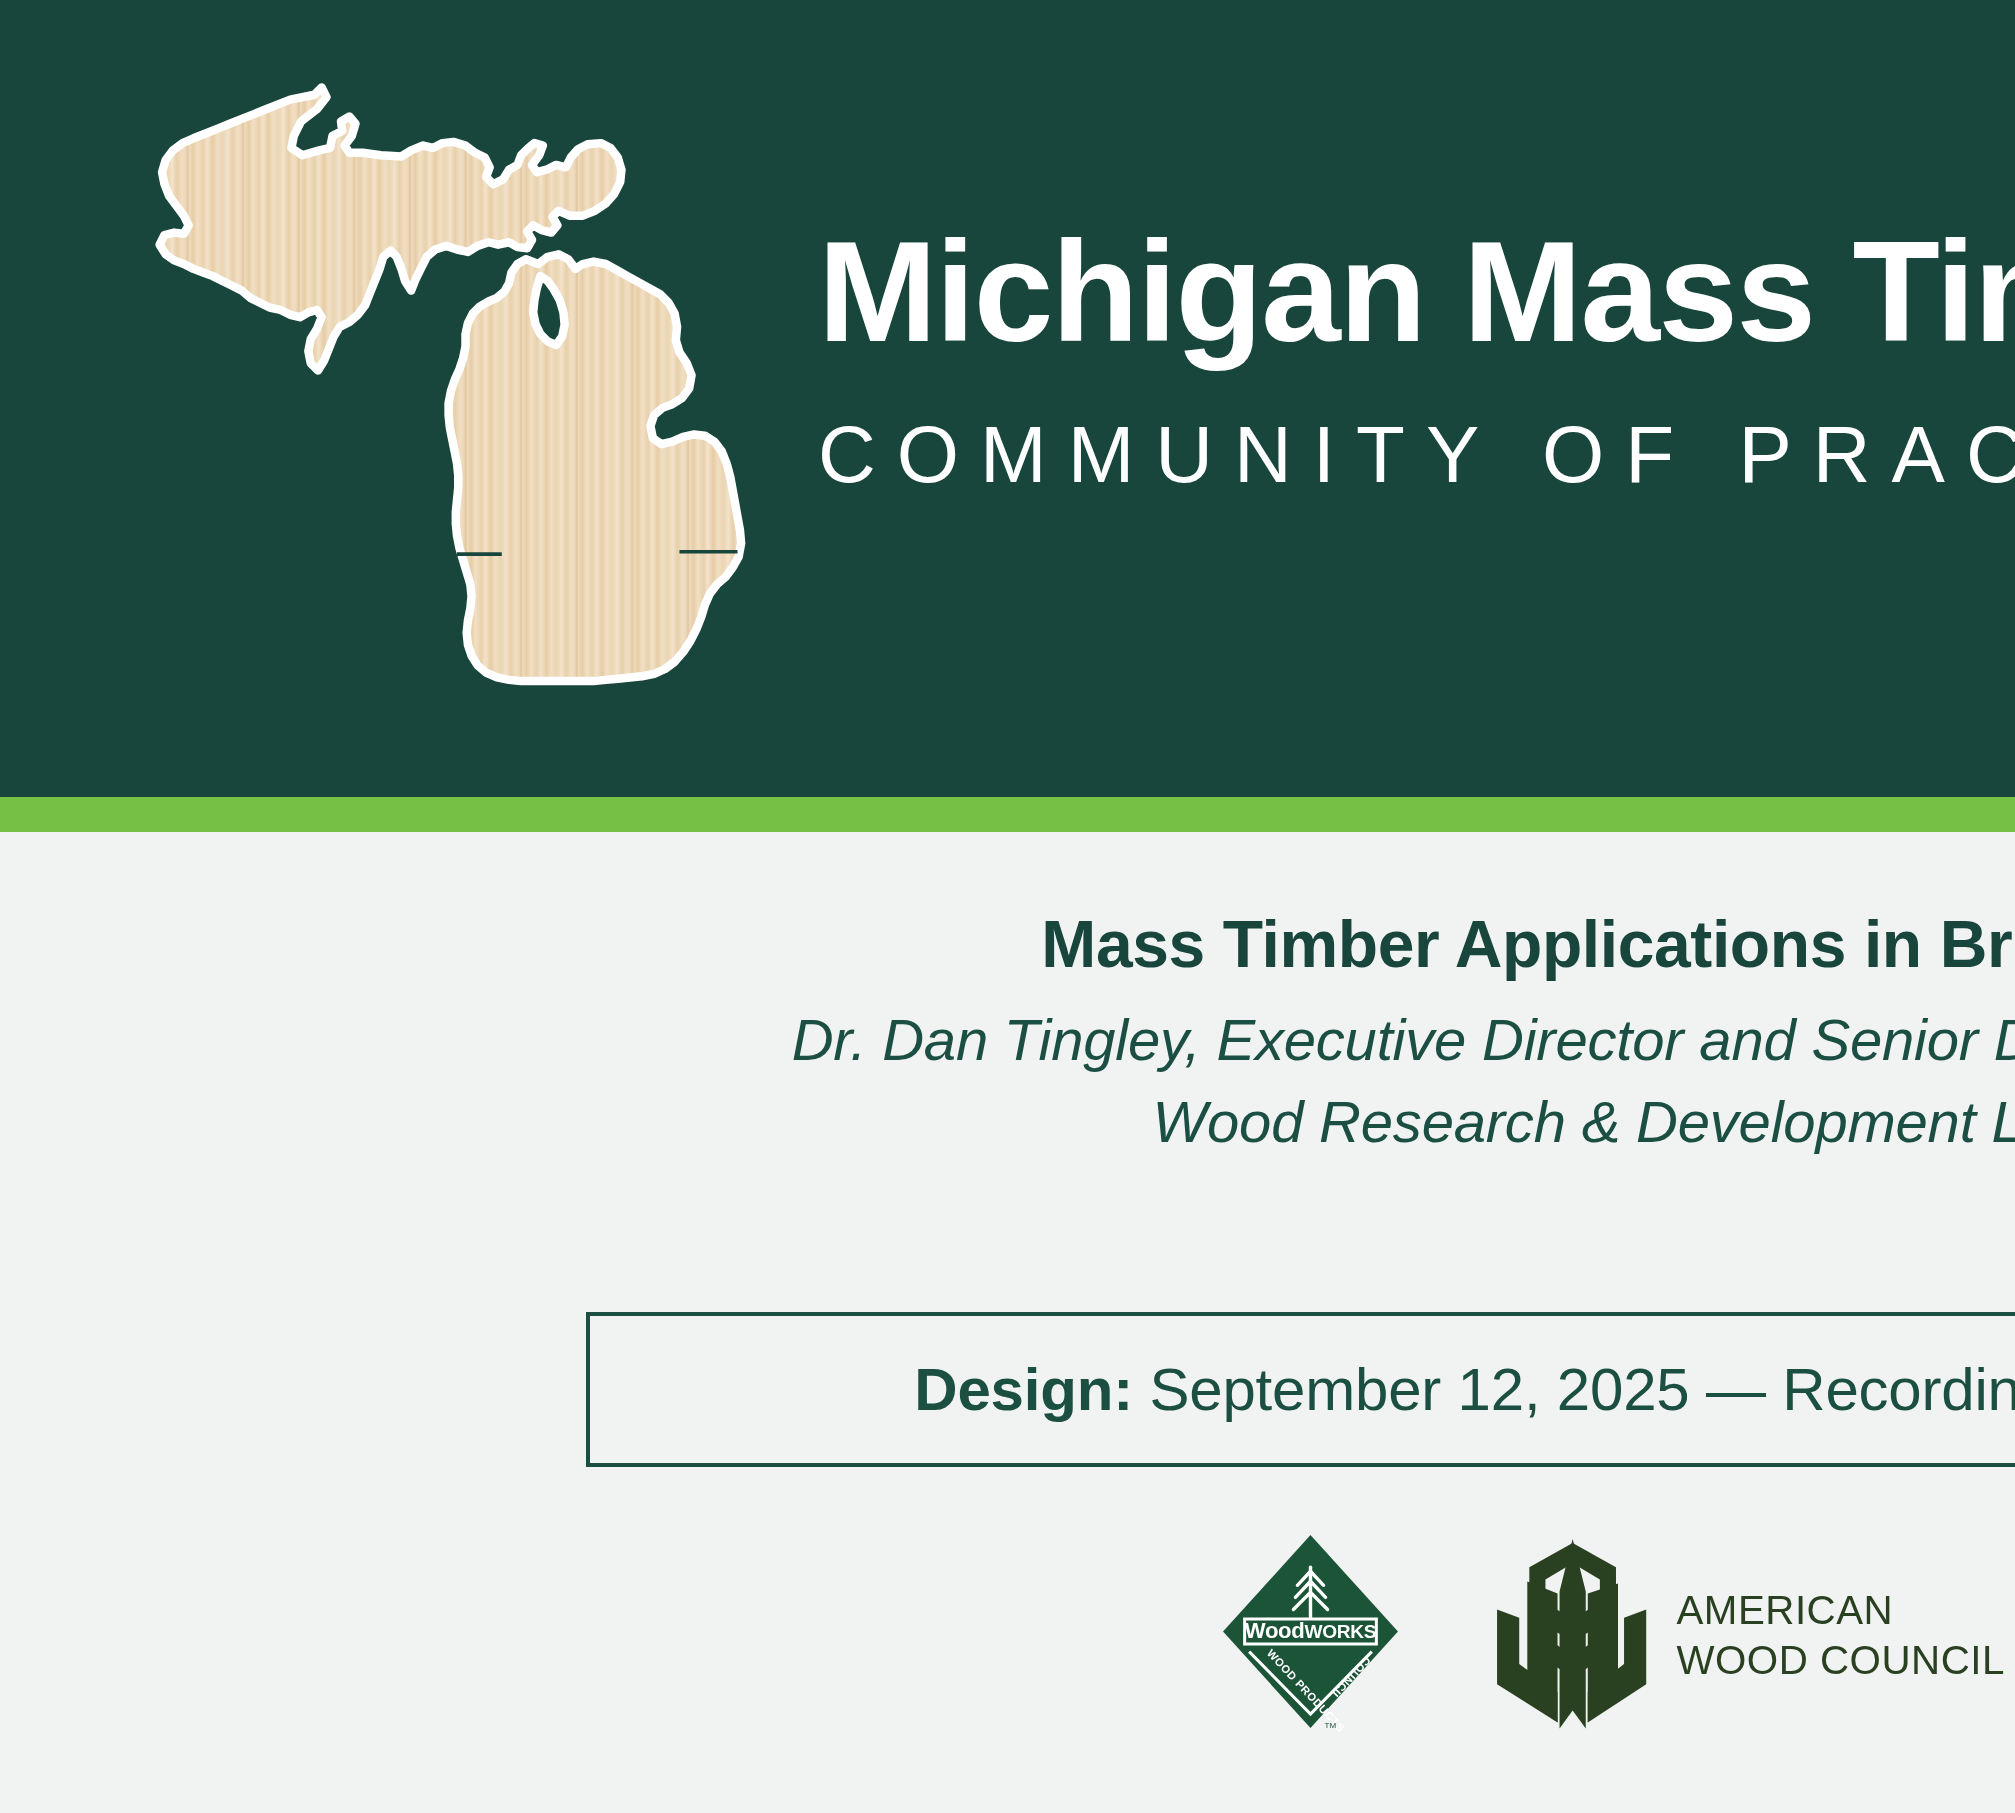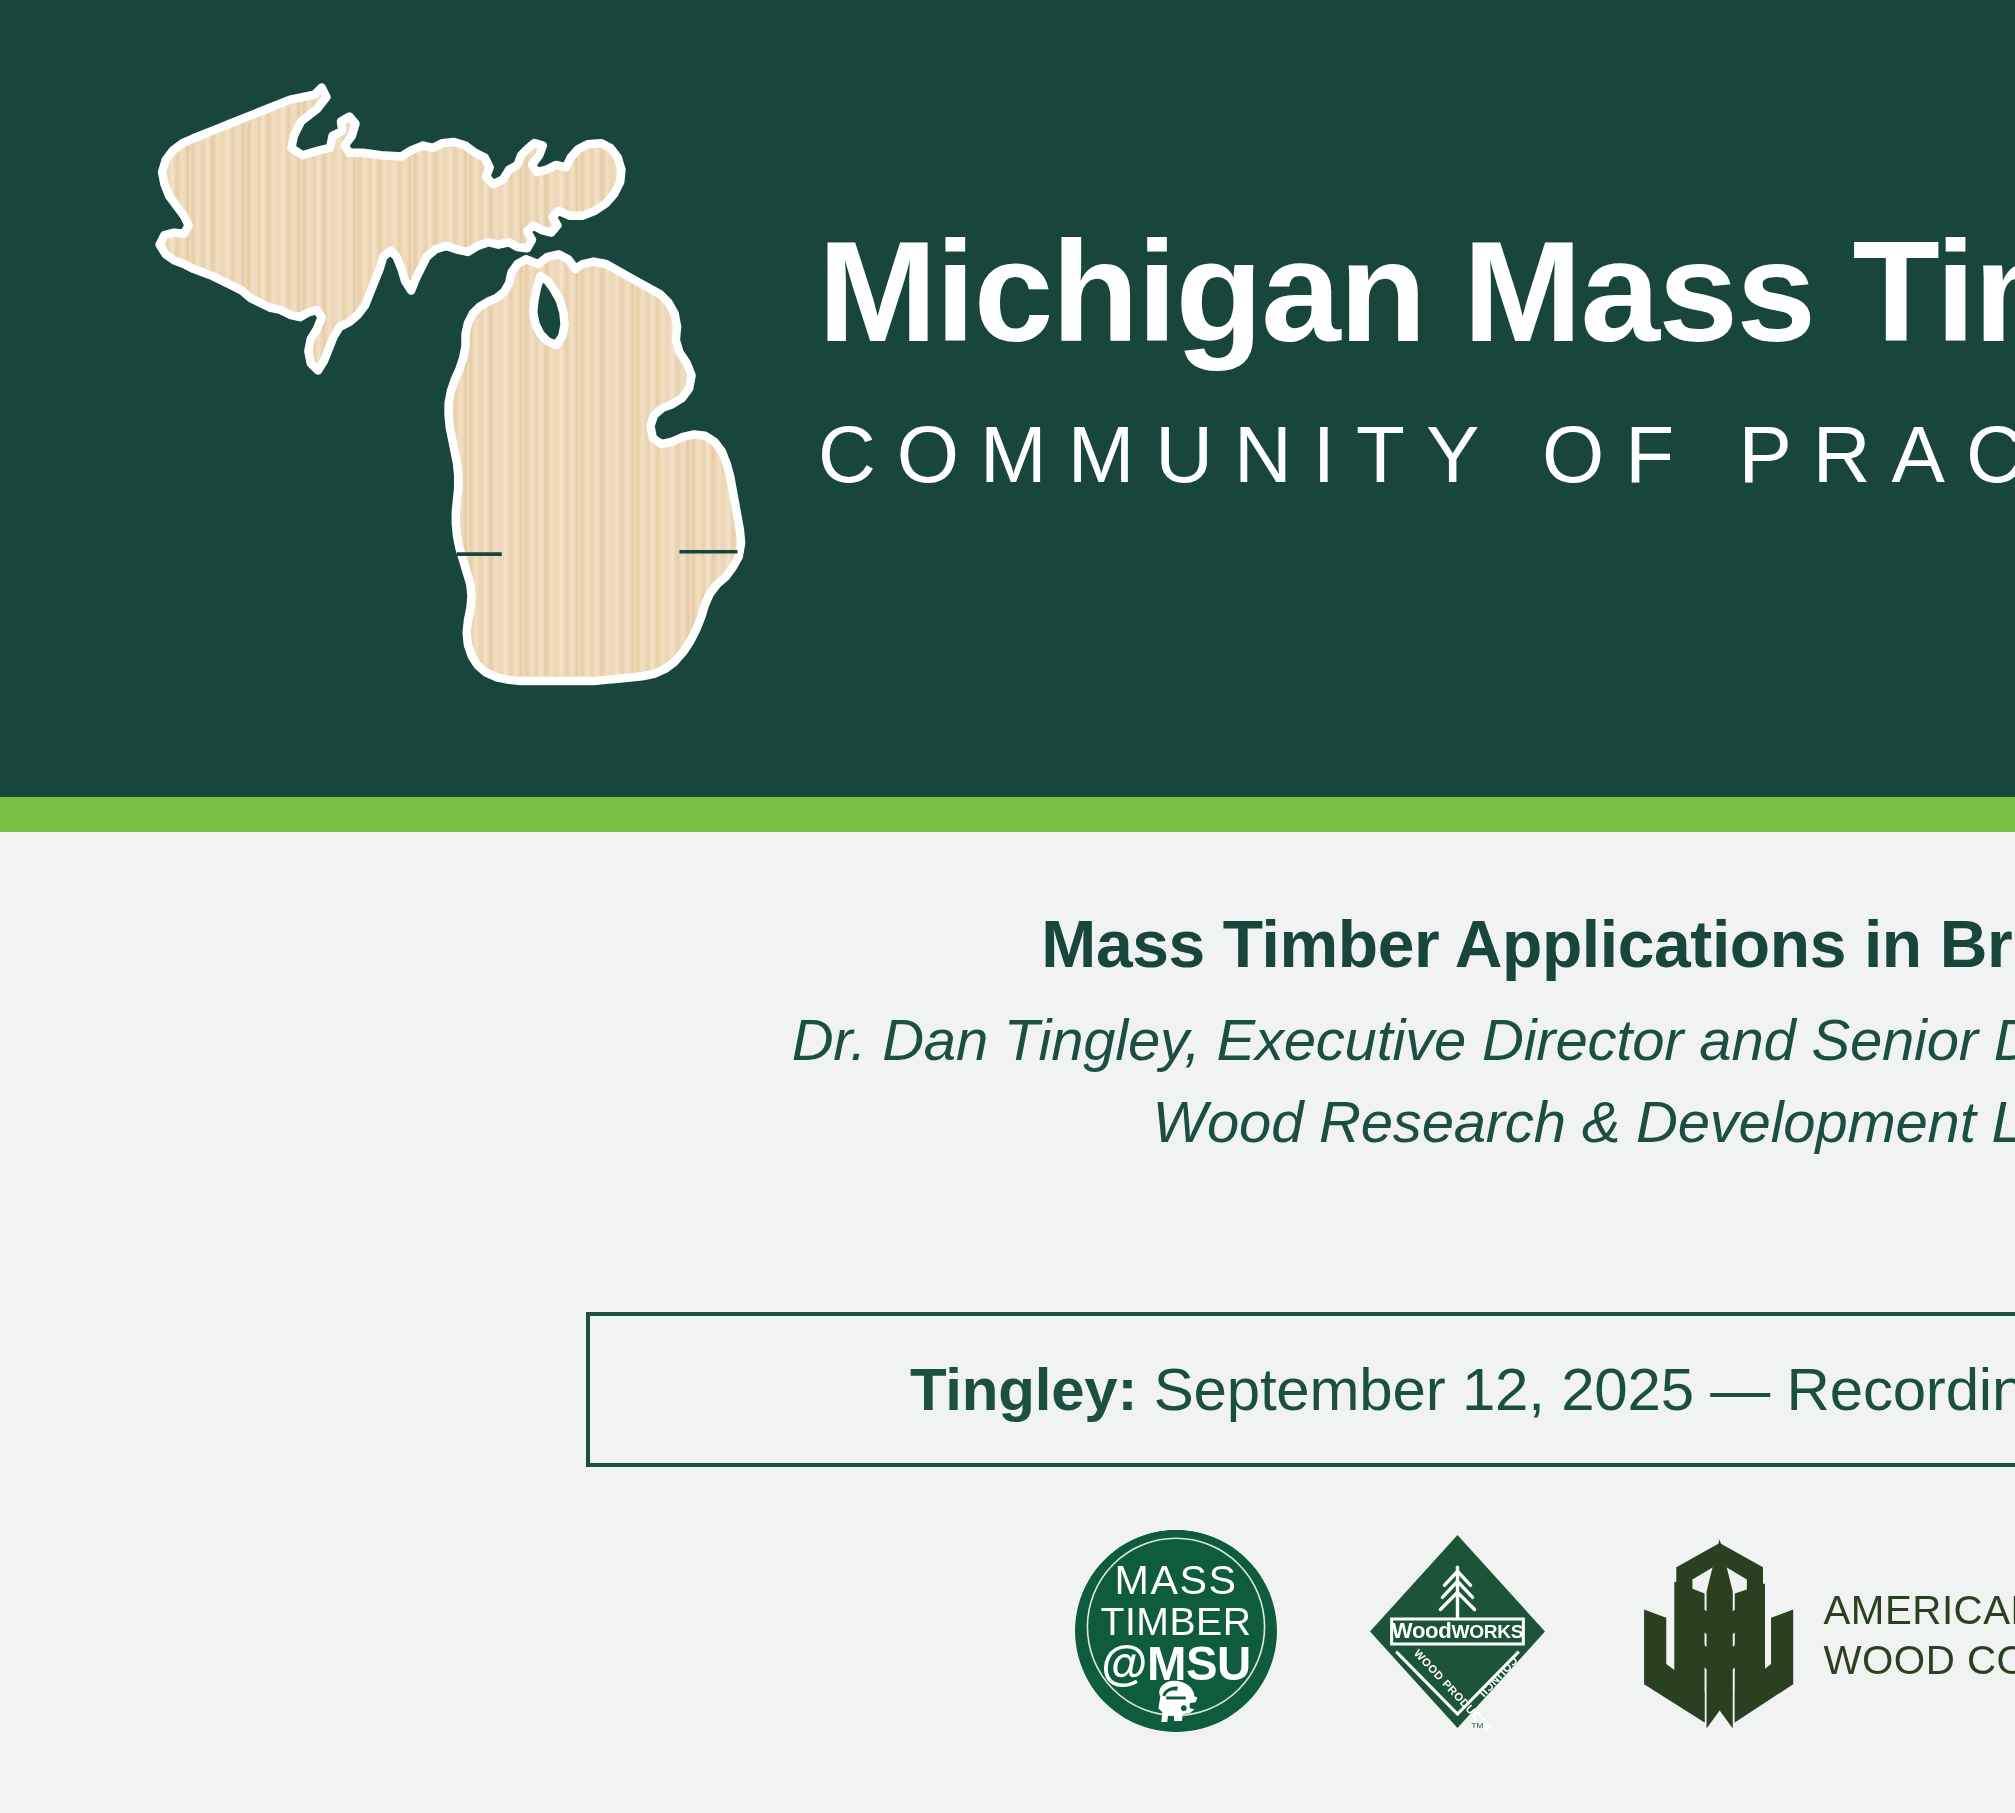--- a/index.html
+++ b/index.html
@@ -222,47 +222,26 @@
     <div class="talk-title">Mass Timber Applications in Bridges</div>
 
     <div class="presenter">
       <span class="pline">Dr. Dan Tingley, Executive Director and Senior Design Engineer,</span>
       <span class="pline">Wood Research &amp; Development Ltd</span>
     </div>
   </div>
 
   <div class="meeting-box">
     <div class="meeting-text">
-      <span class="mlabel">Tingley:</span><span> September 12, 2025  — Recording Available</span>
+      <span class="mlabel">Design:</span><span> September 12, 2025  — Recording Available</span>
     </div>
   </div>
 
   <div class="logos">
 
-    <div class="logo logo-msu">
-      <svg viewBox="0 0 200 202" xmlns="http://www.w3.org/2000/svg">
-        <path d="M100 2 A98 98 0 1 1 99.99 2 Z" fill="#0E5B3E"></path>
-        <path d="M100 2 A98 98 0 0 1 170 168 L100 198 L30 168 A98 98 0 0 1 100 2 Z" fill="#0E5B3E"></path>
-        <circle cx="100" cy="96" r="86" fill="none" stroke="#FFFFFF" stroke-width="1.6" opacity="0.85"></circle>
-        <g fill="#FFFFFF" font-family="'Liberation Sans', sans-serif">
-          <text x="100" y="64" font-size="40" font-weight="300" letter-spacing="1.5" text-anchor="middle">MASS</text>
-          <text x="100" y="104" font-size="38" font-weight="300" letter-spacing="0.5" text-anchor="middle">TIMBER</text>
-          <text x="100" y="148" font-size="46" font-weight="bold" letter-spacing="-0.5" text-anchor="middle">@MSU</text>
-        </g>
-
-        <g fill="#FFFFFF" transform="translate(100,175) scale(0.95)">
-          <path d="M-16 -12 C-20 -20 -12 -28 -2 -28 C10 -28 18 -21 19 -12
-                   L22 -11 L20 -6 L14 -5 L14 0 L19 1 L14 5 L7 6 L6 13 L-2 13
-                   L-2 7 L-8 7 L-9 14 L-15 14 L-14 4 L-18 0 Z"></path>
-          <path d="M-14 -13 C-12 -19 -5 -23 2 -22 L1 -18 C-5 -19 -10 -17 -11 -12 Z" fill="#0E5B3E"></path>
-          <path d="M-10 -12 L10 -12 L10 -9 L-10 -9 Z" fill="#0E5B3E"></path>
-          <path d="M8 -3 a3 3 0 1 0 0.01 0" fill="#0E5B3E"></path>
-        </g>
-      </svg>
-    </div>
 
     <div class="logo logo-ww">
       <svg viewBox="0 0 182 200" xmlns="http://www.w3.org/2000/svg">
 
         <path d="M91 4 L178 100 L91 196 L4 100 Z" fill="#1C5437"></path>
 
         <g stroke="#FFFFFF" stroke-width="3.4" fill="none" stroke-linecap="round">
           <line x1="91" y1="36" x2="91" y2="86"></line>
           <path d="M78 54 L91 40 L104 54"></path>
           <path d="M76 66 L91 50 L106 66"></path>

